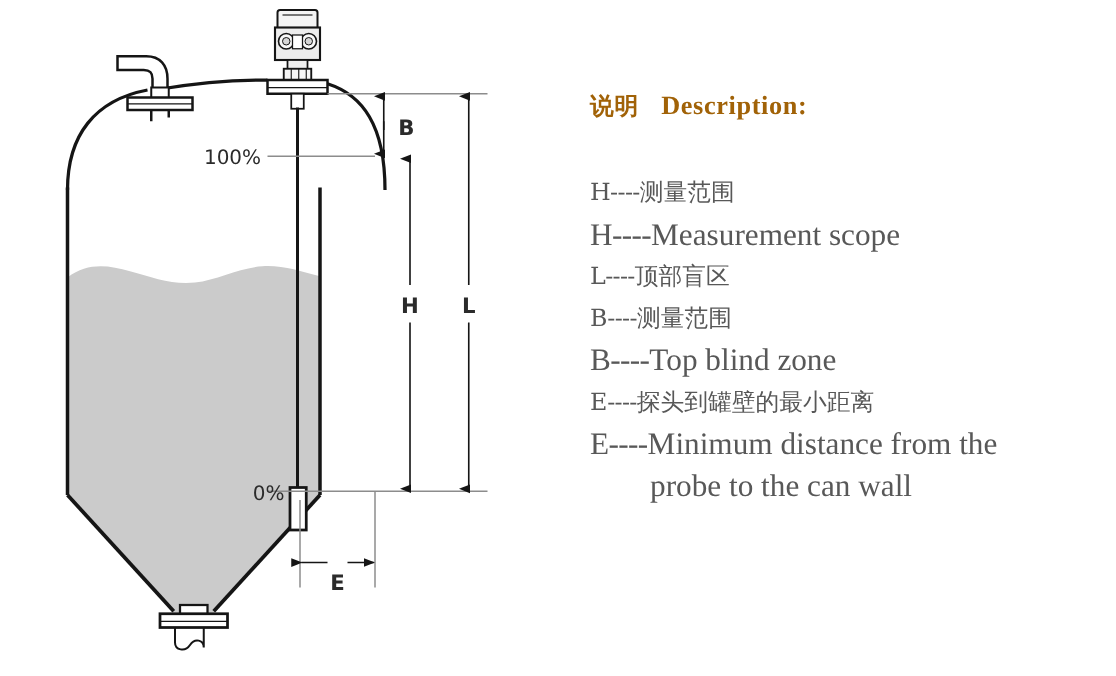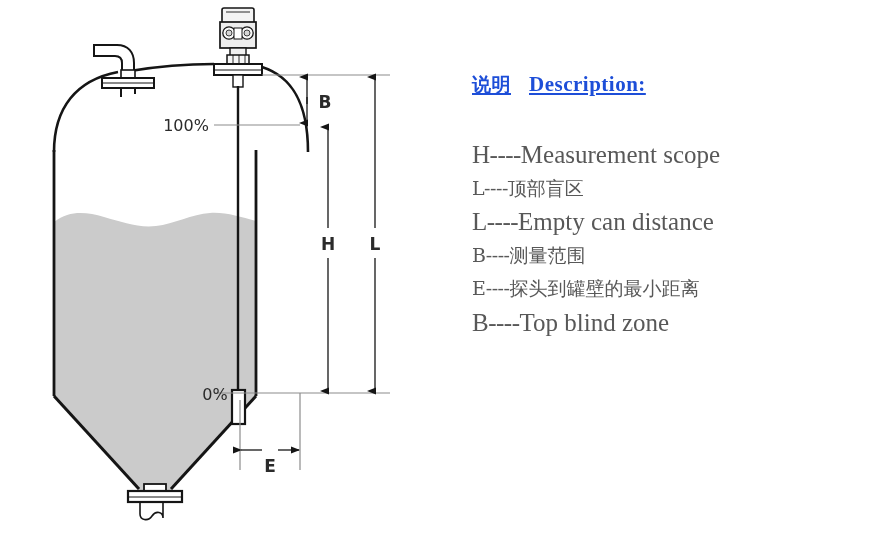--- a/index.html
+++ b/index.html
@@ -34,24 +34,23 @@
     width: 438px;
     height: 541px;
   }
   .legend-title {
     position: absolute;
     left: 17px;
     top: 72px;
     font-family: "Liberation Serif", serif;
     font-weight: bold;
     font-size: 21px;
-    color: #1d4ed8;
+    color: #a16207;
     white-space: nowrap;
     letter-spacing: 0.5px;
-    text-decoration: underline;
   }
   .legend-title .cn {
     font-family: "DejaVu Sans", sans-serif;
     font-weight: bold;
     font-size: 19px;
     margin-right: 18px;
   }
   .legend-list {
     position: absolute;
     left: 17px;
@@ -218,22 +217,24 @@
       <text x="375" y="250" font-size="17" font-weight="bold" text-anchor="middle">L</text>
       <text x="270" y="472" font-size="17" font-weight="bold" text-anchor="middle">E</text>
     </svg>
   </div>
 
   <div id="legend">
     <div class="legend-title">
       <span class="cn">说明</span><span>Description:</span>
     </div>
     <div class="legend-list">
+        <div class="legend-line cnline"><span class="dash">H----</span><span>测量范围</span></div>
         <div class="legend-line"><span class="dash">H----</span><span>Measurement scope</span></div>
         <div class="legend-line cnline"><span class="dash">L----</span><span>顶部盲区</span></div>
-        <div class="legend-line"><span class="dash">L----</span><span>Empty can distance</span></div>
         <div class="legend-line cnline"><span class="dash">B----</span><span>测量范围</span></div>
+        <div class="legend-line"><span class="dash">B----</span><span>Top blind zone</span></div>
         <div class="legend-line cnline"><span class="dash">E----</span><span>探头到罐壁的最小距离</span></div>
-        <div class="legend-line"><span class="dash">B----</span><span>Top blind zone</span></div>
+        <div class="legend-line"><span class="dash">E----</span><span>Minimum distance from the</span></div>
+        <div class="legend-line indent"><span>probe to the can wall</span></div>
       </div>
   </div>
 
 </div>
 
 </body></html>

